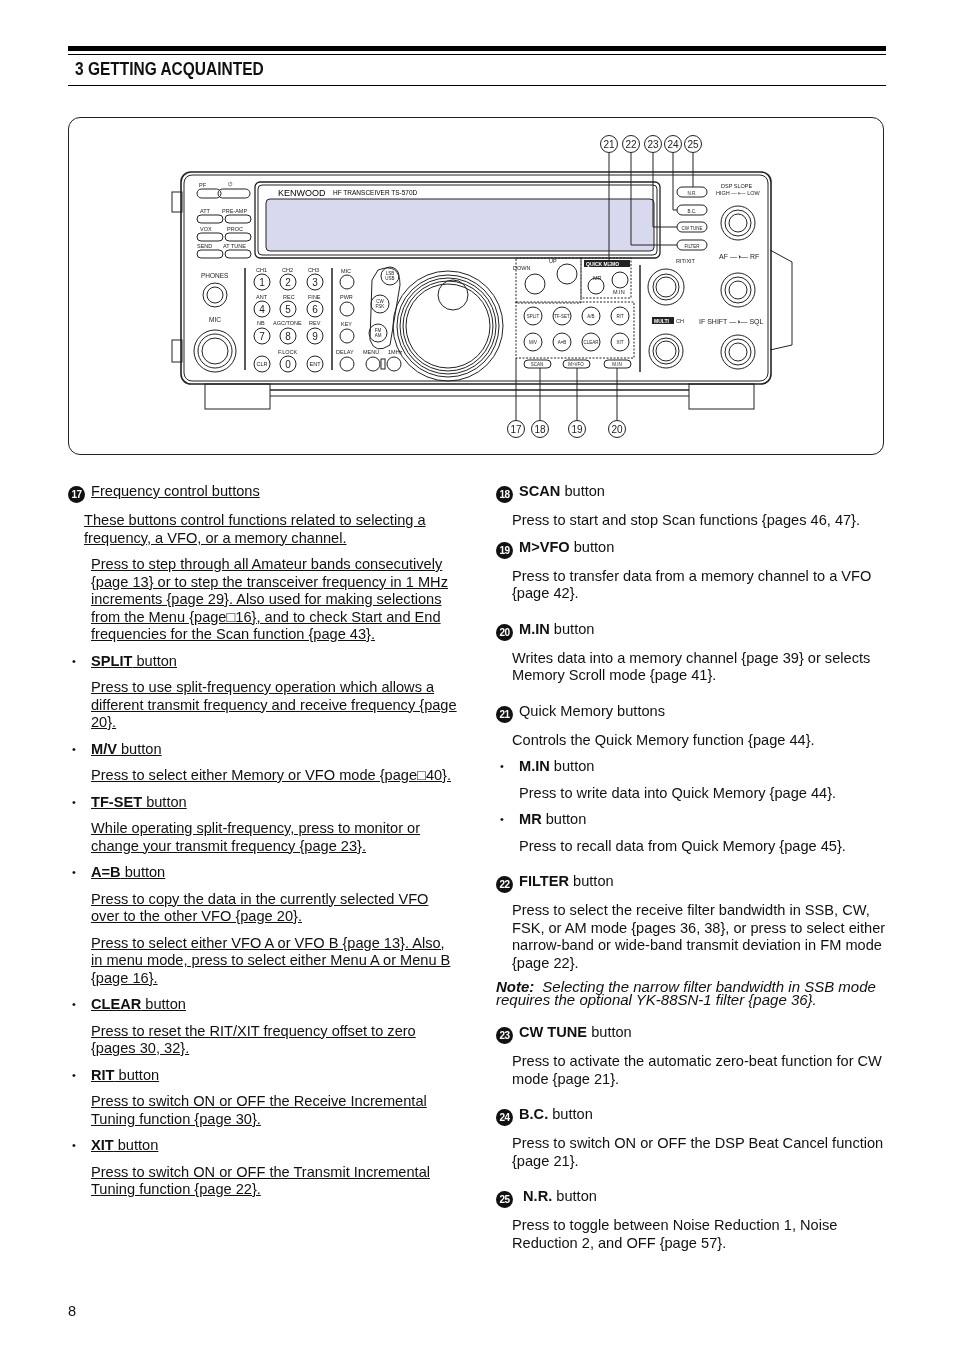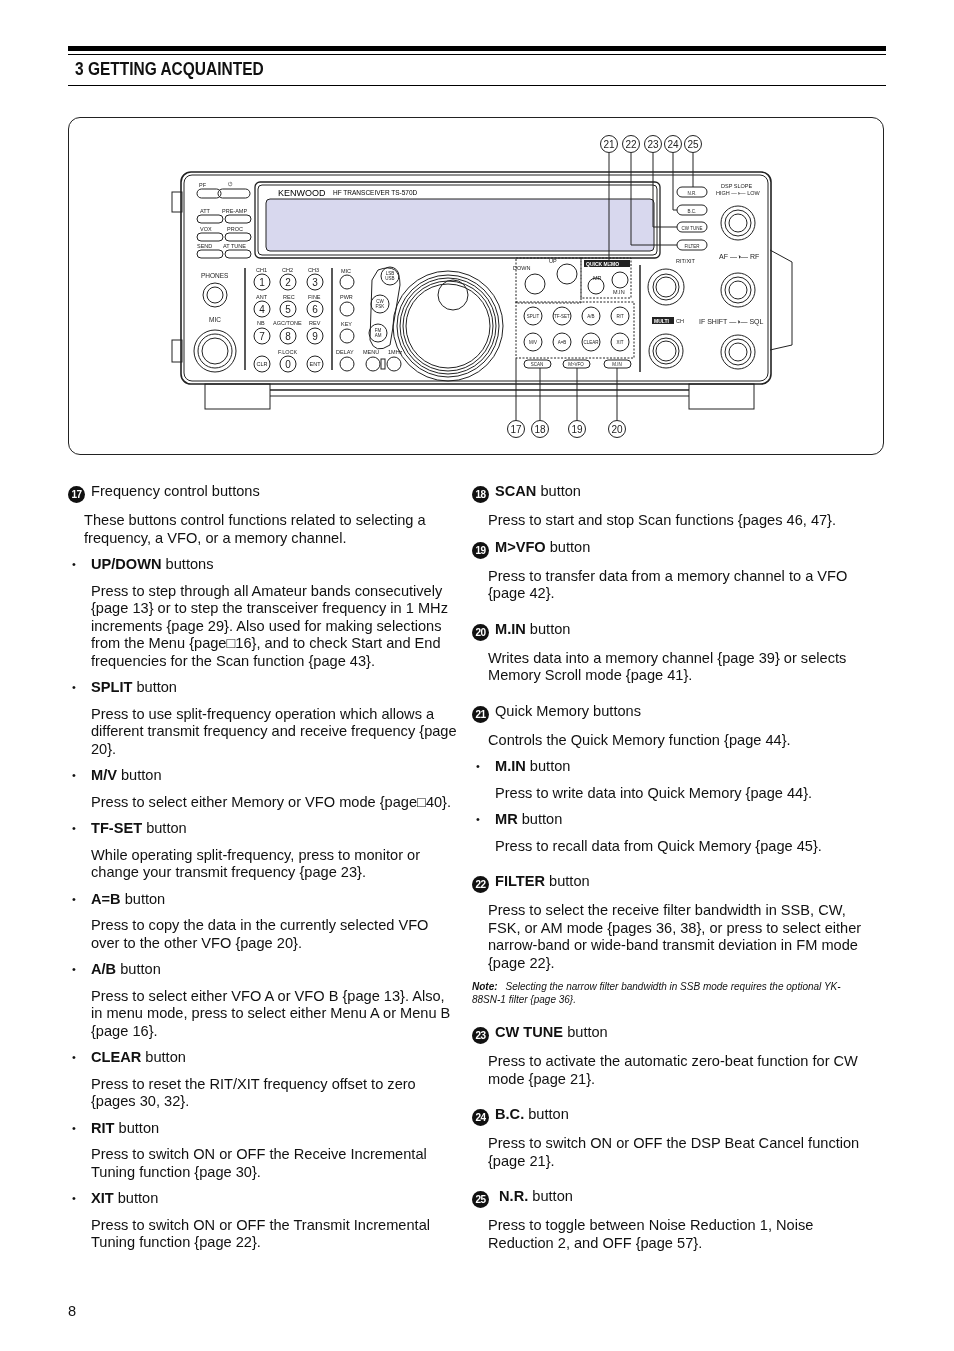--- a/index.html
+++ b/index.html
@@ -8,32 +8,32 @@
   .rule-thick { position: absolute; left: 68px; top: 46px; width: 818px; height: 5px; background: #000; }
   .rule-thin1 { position: absolute; left: 68px; top: 54px; width: 818px; height: 1px; background: #000; }
   .rule-thin2 { position: absolute; left: 68px; top: 85px; width: 818px; height: 1px; background: #000; }
   .section-title { position: absolute; left: 75px; top: 59px; font-size: 18px; font-weight: bold;
                    letter-spacing: 0px; transform: scaleX(0.86); transform-origin: left top; }
 
   .figure-box { position: absolute; left: 68px; top: 117px; width: 816px; height: 338px;
                 border: 1.5px solid #222; border-radius: 12px; box-sizing: border-box; }
 
   .col { position: absolute; font-size: 14.6px; line-height: 17.5px; }
-  .col-left { left: 68px; top: 483px; width: 392px; }
-  .col-right { left: 472px; top: 483px; width: 392px; }
+  .col-left { left: 68px; top: 483px; width: 392px; text-decoration: underline; }
+  .col-right { left: 496px; top: 483px; width: 392px; }
   .heading { margin: 0 0 9px 0; }
   .heading b { font-weight: bold; }
   .num { display: inline-block; width: 17px; height: 17px; border-radius: 50%; background: #111; color: #fff;
          font-size: 10px; font-weight: bold; text-align: center; line-height: 17px; margin-right: 6px; vertical-align: -2px;
          letter-spacing: -0.5px; }
   p.para { margin: 0 0 9px 16px; }
   .bullet { position: relative; padding-left: 23px; margin: 0 0 9px 0; }
   .bullet::before { content: "•"; position: absolute; left: 4px; top: 0; font-size: 11px; }
   .indent { padding-left: 23px; margin: 0 0 9px 0; }
-  .note { font-size: 10px; line-height: 12.5px; font-style: italic; margin: 0 0 18px 0; }
+  .note { font-size: 15px; line-height: 12.5px; font-style: italic; margin: 0 0 18px 0; }
   .note b { font-style: italic; font-weight: bold; margin-right: 8px; }
   .gap { height: 9px; }
   .page-number { position: absolute; left: 68px; top: 1303px; font-size: 14.6px; }
 
   svg text { font-family: "Liberation Sans", sans-serif; }
 </style>
 </head>
 <body>
 
 <div class="rule-thick"></div>
@@ -289,36 +289,34 @@
       <text x="617" y="433" font-size="10">20</text>
   </g>
 </svg>
 
 <div class="col col-left">
   <div class="heading">
     <span class="num">17</span><span>Frequency control buttons</span>
   </div>
   <p class="para">These buttons control functions related to selecting a frequency, a VFO, or a memory channel.</p>
 
-  <div class="bullet"><b>UP/DOWN</b><span> buttons</span></div>
   <p class="indent">Press to step through all Amateur bands consecutively {page 13} or to step the transceiver frequency in 1 MHz increments {page 29}.  Also used for making selections from the Menu {page□16}, and to check Start and End frequencies for the Scan function {page 43}.</p>
 
   <div class="bullet"><b>SPLIT</b><span> button</span></div>
   <p class="indent">Press to use split-frequency operation which allows a different transmit frequency and receive frequency {page 20}.</p>
 
   <div class="bullet"><b>M/V</b><span> button</span></div>
   <p class="indent">Press to select either Memory or VFO mode {page□40}.</p>
 
   <div class="bullet"><b>TF-SET</b><span> button</span></div>
   <p class="indent">While operating split-frequency, press to monitor or change your transmit frequency {page 23}.</p>
 
   <div class="bullet"><b>A=B</b><span> button</span></div>
   <p class="indent">Press to copy the data in the currently selected VFO over to the other VFO {page 20}.</p>
 
-  <div class="bullet"><b>A/B</b><span> button</span></div>
   <p class="indent">Press to select either VFO A or VFO B {page 13}. Also, in menu mode, press to select either Menu A or Menu B {page 16}.</p>
 
   <div class="bullet"><b>CLEAR</b><span> button</span></div>
   <p class="indent">Press to reset the RIT/XIT frequency offset to zero {pages 30, 32}.</p>
 
   <div class="bullet"><b>RIT</b><span> button</span></div>
   <p class="indent">Press to switch ON or OFF the Receive Incremental Tuning function {page 30}.</p>
 
   <div class="bullet"><b>XIT</b><span> button</span></div>
   <p class="indent">Press to switch ON or OFF the Transmit Incremental Tuning function {page 22}.</p>

